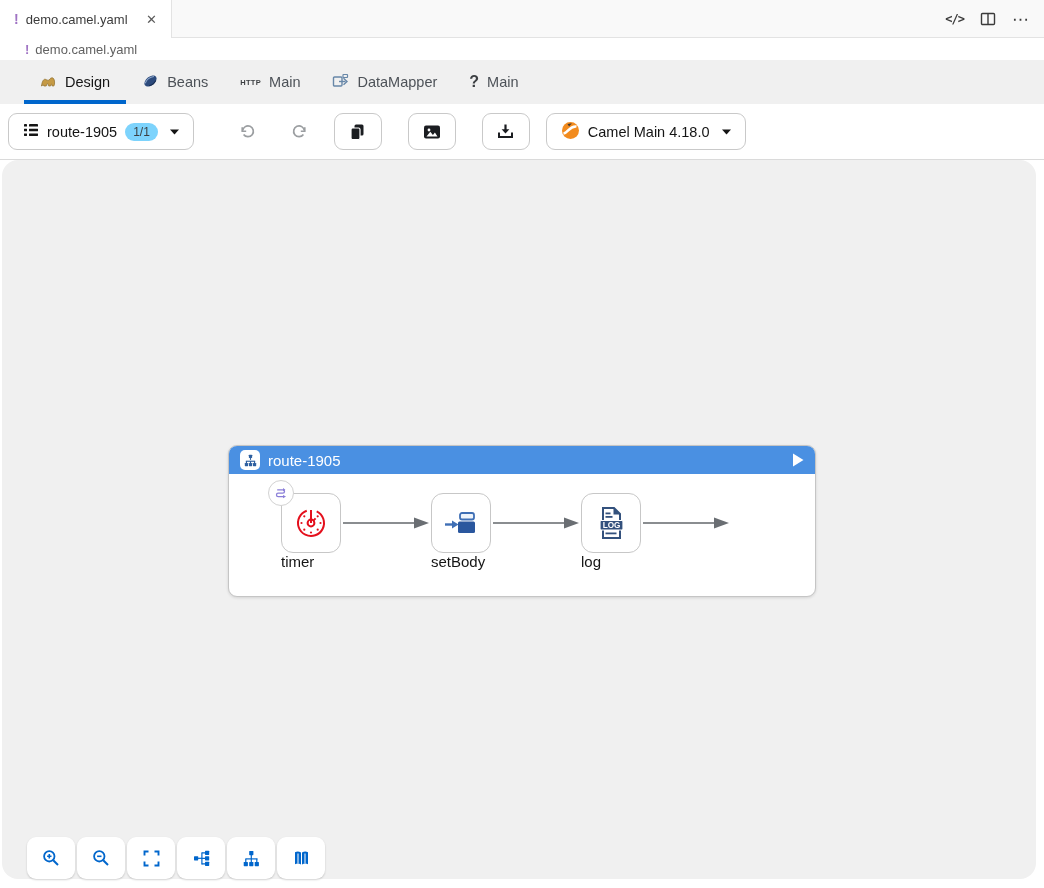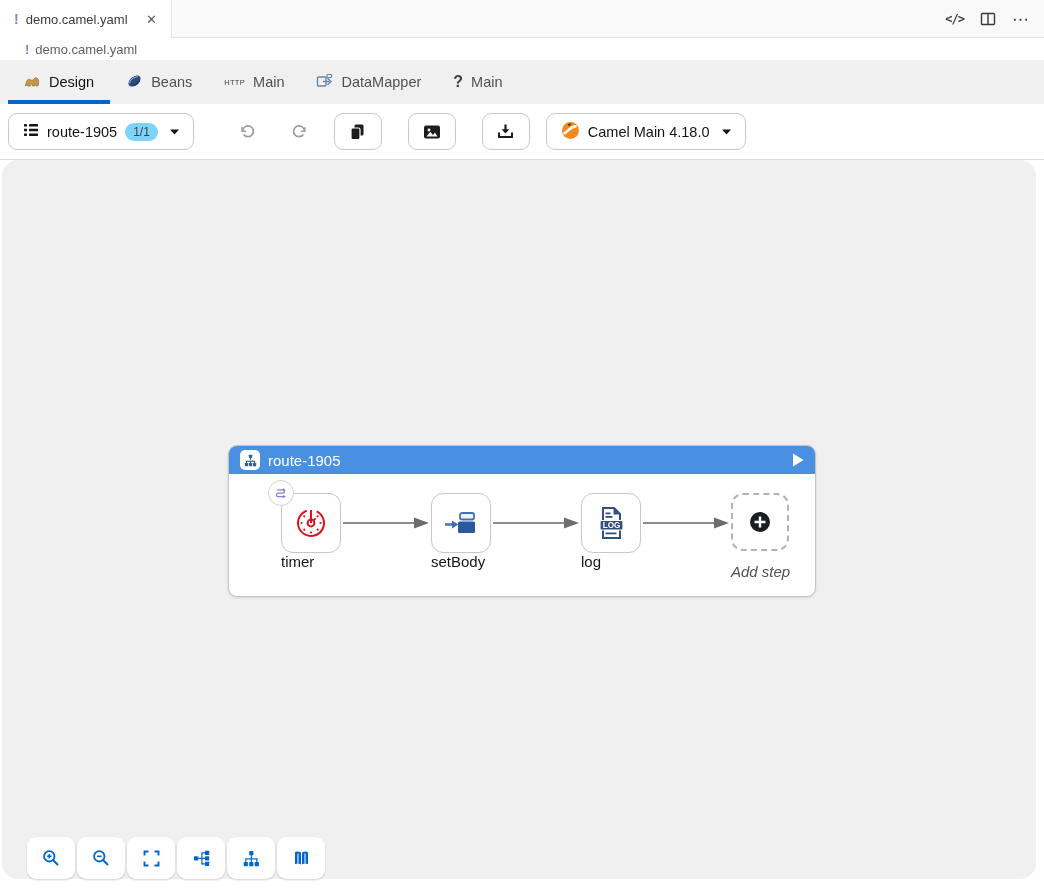--- a/index.html
+++ b/index.html
@@ -16,26 +16,26 @@
   .titlebar-actions { position:absolute; right:14px; top:0; height:38px; display:flex; align-items:center; gap:16px; color:#3b3b3b; }
   .tb-act { cursor:pointer; display:flex; align-items:center; }
   .code-glyph { font-family:"DejaVu Sans Mono", monospace; font-size:12px; font-weight:700; letter-spacing:-1px; }
   .more-glyph { font-size:17px; letter-spacing:1px; }
 
   .breadcrumb { height:22px; background:#fff; display:flex; align-items:center; gap:6px;
     padding-left:25px; font-size:13px; color:#616161; }
   .breadcrumb .mod-icon { font-size:13px; }
 
   
-  .kaoto-tabs { height:44px; background:#f0f0f0; display:flex; align-items:stretch; padding-left:8px; }
+  .kaoto-tabs { height:44px; background:#f0f0f0; display:flex; align-items:stretch; padding-left:24px; }
   .ktab { display:flex; align-items:center; gap:8px; padding:0 16px; font-size:14.5px;
     color:#4d5258; position:relative; cursor:pointer; }
   .ktab.active { color:#151515; }
   .ktab.active::after { content:""; position:absolute; left:0; right:0; bottom:0; height:4px; background:#0066cc; }
-  .http-glyph { font-size:7.5px; font-weight:400; color:#3c3f42; letter-spacing:.3px; }
+  .http-glyph { font-size:7.5px; font-weight:700; color:#3c3f42; letter-spacing:.3px; }
   .q-glyph { font-size:16px; font-weight:700; color:#3c3f42; }
 
   
   .kaoto-toolbar { height:56px; background:#fff; border-bottom:1px solid #dadada;
     display:flex; align-items:center; padding:0 8px; }
   .btn { height:37px; background:#fff; border:1px solid #c9c9c9; border-radius:9px;
     display:flex; align-items:center; gap:8px; padding:0 14px; font-size:14.5px; color:#151515; cursor:pointer; }
   .icon-btn { width:48px; justify-content:center; padding:0; }
   .ghost-btn { border:none; background:transparent; width:36px; display:flex; justify-content:center;
     align-items:center; height:37px; cursor:default; }
@@ -307,29 +307,20 @@
           </svg>
         </div>
         <span class="node-label">log</span>
       </div>
 
       <svg class="edge" width="90" height="14" viewBox="0 0 90 14">
         <line x1="2" y1="7" x2="73" y2="7" stroke="#8a8d90" stroke-width="1.8"></line>
         <polygon points="73,1.5 88,7 73,12.5" fill="#6a6e73"></polygon>
       </svg>
 
-      <div class="step">
-        <div class="add-box">
-          <svg width="24" height="24" viewBox="0 0 24 24">
-            <circle cx="12" cy="12" r="10" fill="#1b1d21"></circle>
-            <path d="M12 6.5v11M6.5 12h11" stroke="#fff" stroke-width="2.4"></path>
-          </svg>
-        </div>
-        <span class="add-label">Add step</span>
-      </div>
 
     </div>
   </div>
 
   <div class="canvas-controls">
     <button class="ctrl-btn">
       <svg width="18" height="18" viewBox="0 0 18 18">
           <circle cx="7.3" cy="7.3" r="5.2" fill="none" stroke="currentColor" stroke-width="1.8"></circle>
           <path d="M7.3 5.1v4.4M5.1 7.3h4.4" stroke="currentColor" stroke-width="1.6"></path>
           <path d="M11.2 11.2 16 16" stroke="currentColor" stroke-width="2"></path>

